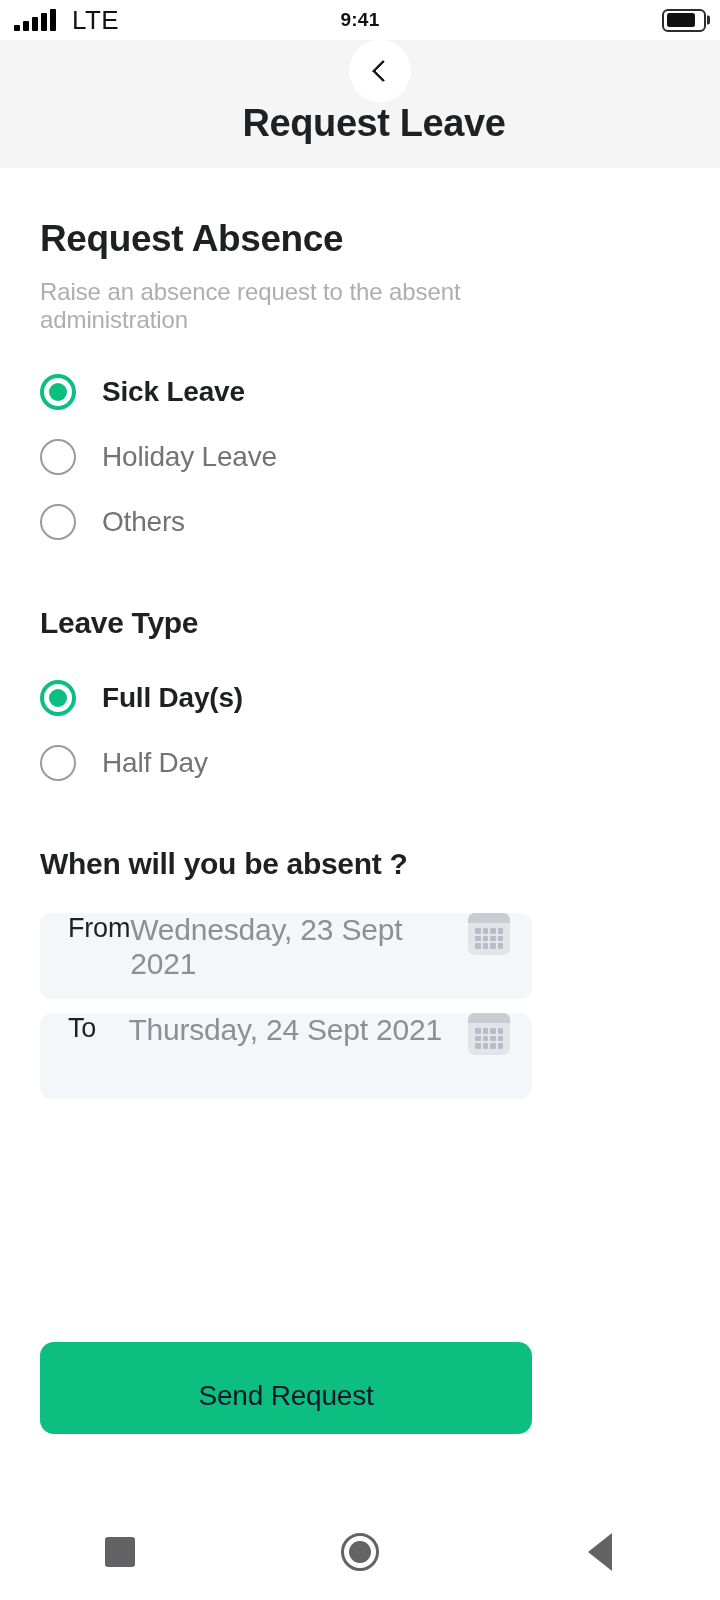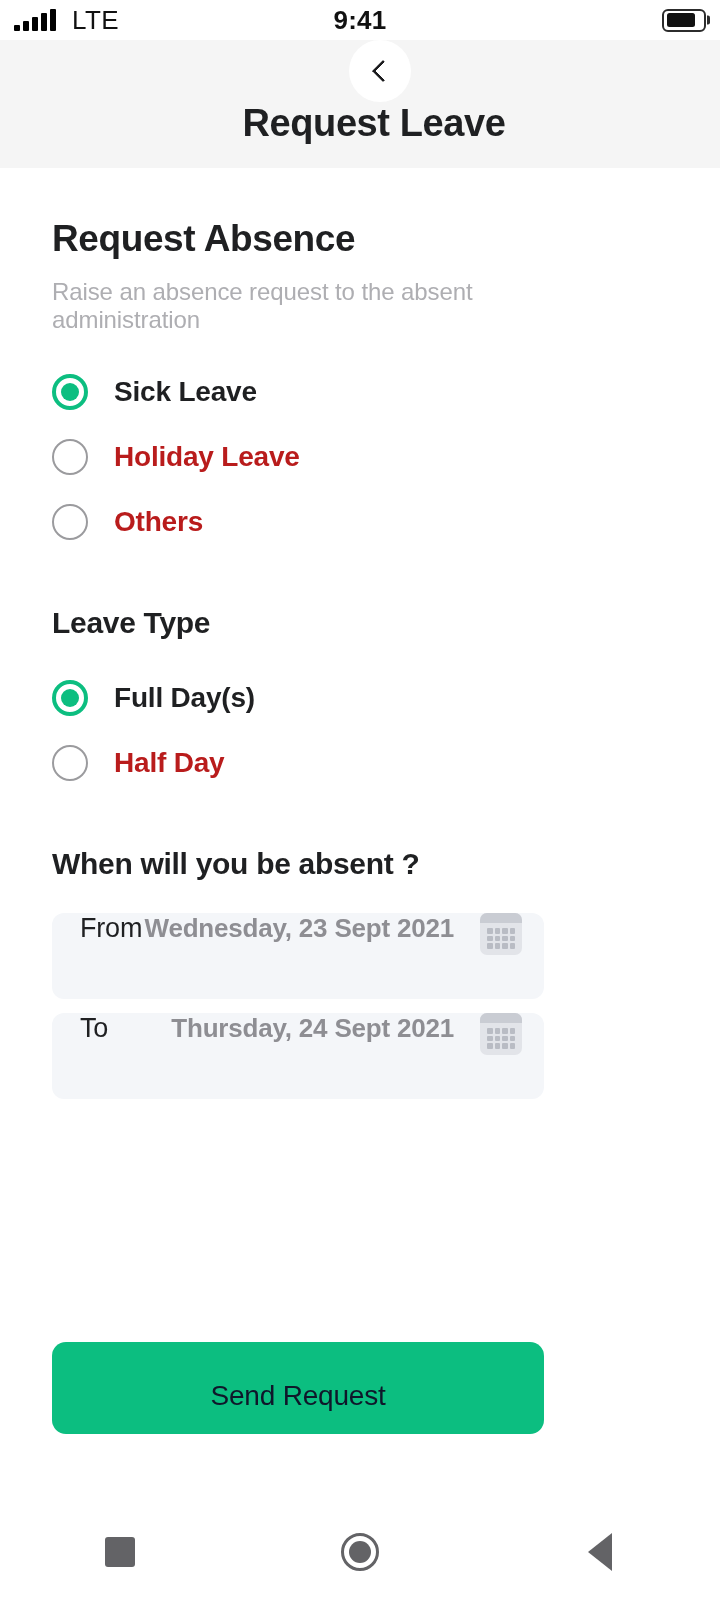--- a/index.html
+++ b/index.html
@@ -24,21 +24,21 @@
   .signal i:nth-child(1){ height:6px; }
   .signal i:nth-child(2){ height:10px; }
   .signal i:nth-child(3){ height:14px; }
   .signal i:nth-child(4){ height:18px; }
   .signal i:nth-child(5){ height:22px; }
   .lte { font-size:26px; color:#111; letter-spacing:0.4px; font-weight:400; }
 
   .sb-time {
     position:absolute; left:0; right:0; top:0; height:40px;
     display:flex; align-items:center; justify-content:center;
-    font-size:26px; font-weight:600; color:#111; letter-spacing:0.2px;
+    font-size:19px; font-weight:600; color:#111; letter-spacing:0.2px;
   }
 
   .sb-right { position:absolute; right:14px; top:0; height:40px; display:flex; align-items:center; }
   .battery { position:relative; width:44px; height:23px; border:2.5px solid #2c2c2c; border-radius:6px; padding:2.5px; }
   .battery .fill { height:100%; width:82%; background:#111; border-radius:2.5px; }
   .battery .nub { position:absolute; right:-6px; top:50%; transform:translateY(-50%); width:3px; height:9px; background:#2c2c2c; border-radius:0 2px 2px 0; }
 
   
   .appbar {
     position:absolute; top:40px; left:0; width:720px; height:128px;
@@ -53,21 +53,21 @@
     cursor:pointer; flex:0 0 auto;
   }
   .chev { width:16px; height:16px; border-left:3.4px solid #1c1c1e; border-bottom:3.4px solid #1c1c1e;
           transform:rotate(45deg); margin-left:5px; border-radius:1px; }
   .appbar-title {
     margin-left:28px;
     font-size:38px; font-weight:700; color:#1f2022; letter-spacing:-0.4px;
   }
 
   
-  .content { position:absolute; top:168px; left:12px; width:572px; bottom:0; background:#ffffff; }
+  .content { position:absolute; top:168px; left:0; width:572px; bottom:0; background:#ffffff; }
 
   .pad { padding:0 40px; }
 
   .page-title {
     margin-top:50px;
     font-size:37px; font-weight:700; color:#1f2022; letter-spacing:-0.4px;
   }
   .page-sub {
     margin-top:18px;
     font-size:24px; color:#aeaeb2; font-weight:400; letter-spacing:-0.1px;
@@ -90,37 +90,37 @@
     box-sizing:border-box;
   }
   .radio.off { border:2.6px solid #9b9b9e; background:transparent; }
   .radio.on  { border:4px solid #0cbe80; background:#ffffff; }
   .radio.on::after {
     content:""; display:block; width:18px; height:18px; border-radius:50%;
     background:#0cbe80;
   }
   .radio-label { margin-left:26px; font-size:28px; letter-spacing:-0.2px; }
   .radio-label.sel   { color:#1f2022; font-weight:700; }
-  .radio-label.unsel { color:#b91c1c; font-weight:700; }
+  .radio-label.unsel { color:#737373; font-weight:400; }
 
   .section-h {
     margin-top:52px;
     font-size:30px; font-weight:700; color:#1f2022; letter-spacing:-0.3px;
   }
 
   
   .date-list { margin-top:32px; }
   .date-row {
     height:86px; background:#f4f6f9; border-radius:12px;
     display:flex; align-items:flex-start; padding:0 22px 0 28px;
     cursor:pointer;
   }
   .date-row + .date-row { margin-top:14px; }
   .date-label { font-size:27px; color:#1f2022; font-weight:400; letter-spacing:-0.2px; }
-  .date-value { margin-left:auto; font-size:26px; color:#8e8e93; font-weight:700; letter-spacing:-0.2px; }
+  .date-value { margin-left:auto; font-size:30px; color:#8e8e93; font-weight:400; letter-spacing:-0.2px; }
 
   .cal-icon {
     margin-left:26px; width:42px; height:42px; border-radius:7px;
     background:#e2e4e9; flex:0 0 auto; position:relative; overflow:hidden;
   }
   .cal-icon .cal-head { position:absolute; top:0; left:0; right:0; height:10px; background:#c9ccd3; }
   .cal-icon .cal-grid {
     position:absolute; top:15px; left:7px; right:7px; bottom:6px;
     display:grid; grid-template-columns:repeat(4,1fr); grid-template-rows:repeat(3,1fr);
     gap:2px;

